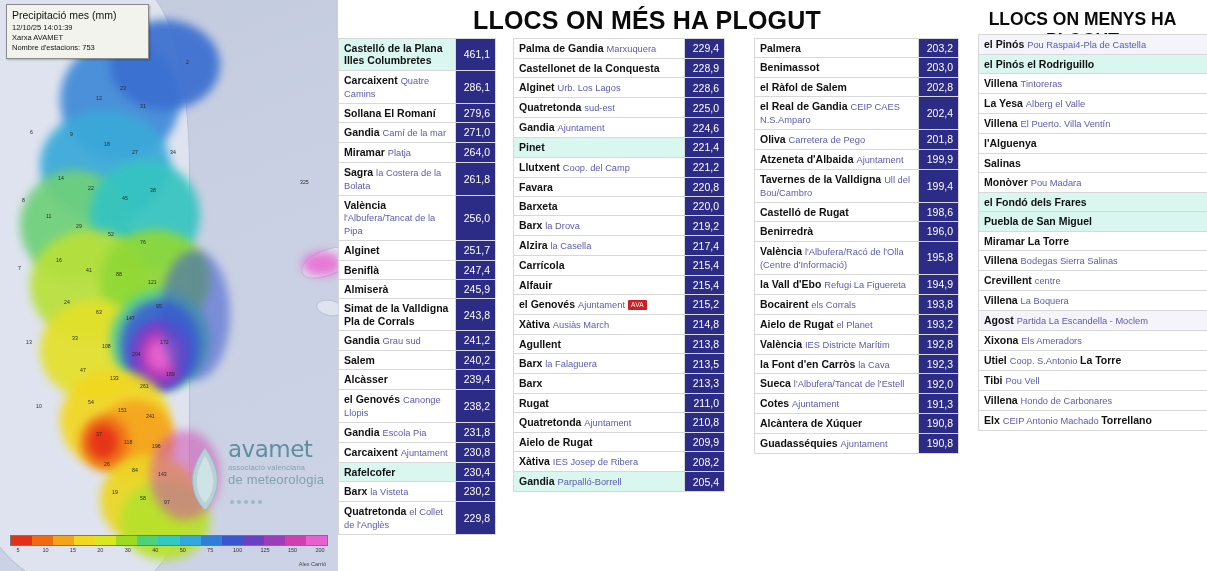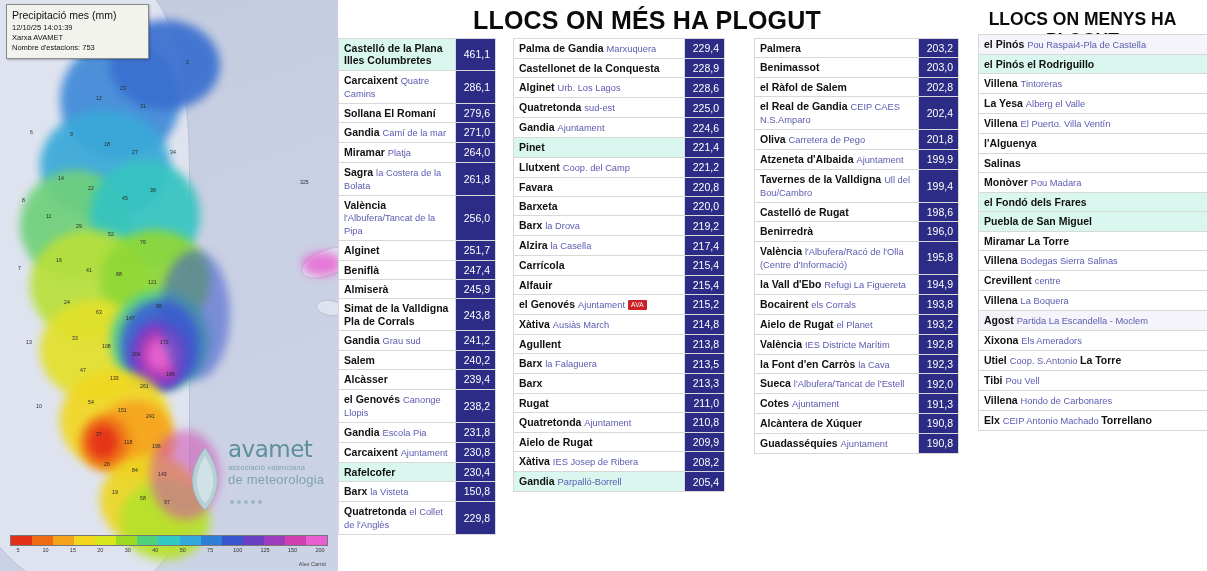--- a/index.html
+++ b/index.html
@@ -400,21 +400,21 @@
           <tr>
             <td class="name"><b>Carcaixent</b> <span class="muted">Ajuntament</span></td>
             <td class="val valdark">230,8</td>
           </tr>
           <tr class="hl">
             <td class="name"><b>Rafelcofer</b></td>
             <td class="val valdark">230,4</td>
           </tr>
           <tr>
             <td class="name"><b>Barx</b> <span class="muted">la Visteta</span></td>
-            <td class="val valdark">150,8</td>
+            <td class="val valdark">230,2</td>
           </tr>
           <tr>
             <td class="name"><b>Quatretonda</b> <span class="muted">el Collet de l'Anglès</span></td>
             <td class="val valdark">229,8</td>
           </tr>
         </tbody>
       </table>
   </div>
   <div class="col" id="col2">
     <table class="rank">

